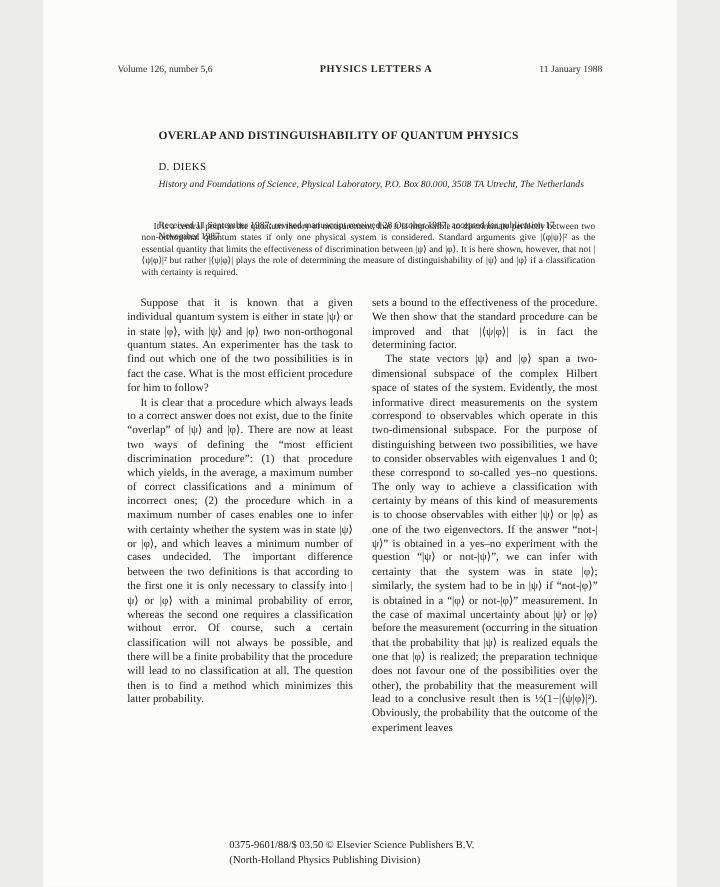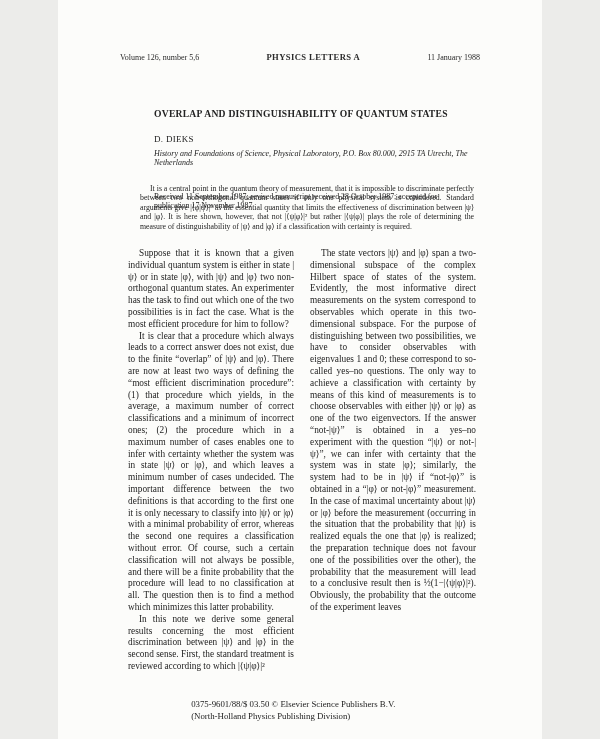--- a/index.html
+++ b/index.html
@@ -1,19 +1,19 @@
 <!DOCTYPE html>
 <html><head>
 <meta charset="utf-8">
 <style>
   * { margin: 0; padding: 0; box-sizing: border-box; }
   html, body { background: #ececea; }
   .page {
     position: relative;
-    width: 484px;
+    width: 528px;
     height: 739px;
     margin: 0 auto;
     background: #fcfcfa;
     color: #232323;
     font-family: "Liberation Serif", serif;
     overflow: hidden;
   }
   
   .running-head {
     position: absolute;
@@ -98,35 +98,35 @@
 
 <div class="page">
 
   <div class="running-head">
     <span class="volume">Volume 126, number 5,6</span>
     <span class="journal">PHYSICS LETTERS A</span>
     <span class="date">11 January 1988</span>
   </div>
 
   <div class="front">
-    <div class="title">OVERLAP AND DISTINGUISHABILITY OF QUANTUM STATES</div>
+    <div class="title">OVERLAP AND DISTINGUISHABILITY OF QUANTUM PHYSICS</div>
     <div class="author">D. DIEKS</div>
-    <div class="affiliation">History and Foundations of Science, Physical Laboratory, P.O. Box 80.000, 2915 TA Utrecht, The Netherlands</div>
+    <div class="affiliation">History and Foundations of Science, Physical Laboratory, P.O. Box 80.000, 3508 TA Utrecht, The Netherlands</div>
     <div class="received">Received 11 September 1987; revised manuscript received 28 October 1987; accepted for publication 17 November 1987</div>
   </div>
 
   <div class="abstract">It is a central point in the quantum theory of measurement, that it is impossible to discriminate perfectly between two non-orthogonal quantum states if only one physical system is considered. Standard arguments give |⟨φ|ψ⟩|² as the essential quantity that limits the effectiveness of discrimination between |ψ⟩ and |φ⟩. It is here shown, however, that not |⟨ψ|φ⟩|² but rather |⟨ψ|φ⟩| plays the role of determining the measure of distinguishability of |ψ⟩ and |φ⟩ if a classification with certainty is required.</div>
 
   <div class="columns">
     <div class="col">
       <p class="indent">Suppose that it is known that a given individual quantum system is either in state |ψ⟩ or in state |φ⟩, with |ψ⟩ and |φ⟩ two non-orthogonal quantum states. An experimenter has the task to find out which one of the two possibilities is in fact the case. What is the most efficient procedure for him to follow?</p>
       <p class="indent">It is clear that a procedure which always leads to a correct answer does not exist, due to the finite “overlap” of |ψ⟩ and |φ⟩. There are now at least two ways of defining the “most efficient discrimination procedure”: (1) that procedure which yields, in the average, a maximum number of correct classifications and a minimum of incorrect ones; (2) the procedure which in a maximum number of cases enables one to infer with certainty whether the system was in state |ψ⟩ or |φ⟩, and which leaves a minimum number of cases undecided. The important difference between the two definitions is that according to the first one it is only necessary to classify into |ψ⟩ or |φ⟩ with a minimal probability of error, whereas the second one requires a classification without error. Of course, such a certain classification will not always be possible, and there will be a finite probability that the procedure will lead to no classification at all. The question then is to find a method which minimizes this latter probability.</p>
-      <p class="indent">In this note we derive some general results concerning the most efficient discrimination between |ψ⟩ and |φ⟩ in the second sense. First, the standard treatment is reviewed according to which |⟨ψ|φ⟩|²</p>
     </div>
     <div class="col">
+      <p>sets a bound to the effectiveness of the procedure. We then show that the standard procedure can be improved and that |⟨ψ|φ⟩| is in fact the determining factor.</p>
       <p class="indent">The state vectors |ψ⟩ and |φ⟩ span a two-dimensional subspace of the complex Hilbert space of states of the system. Evidently, the most informative direct measurements on the system correspond to observables which operate in this two-dimensional subspace. For the purpose of distinguishing between two possibilities, we have to consider observables with eigenvalues 1 and 0; these correspond to so-called yes–no questions. The only way to achieve a classification with certainty by means of this kind of measurements is to choose observables with either |ψ⟩ or |φ⟩ as one of the two eigenvectors. If the answer “not-|ψ⟩” is obtained in a yes–no experiment with the question “|ψ⟩ or not-|ψ⟩”, we can infer with certainty that the system was in state |φ⟩; similarly, the system had to be in |ψ⟩ if “not-|φ⟩” is obtained in a “|φ⟩ or not-|φ⟩” measurement. In the case of maximal uncertainty about |ψ⟩ or |φ⟩ before the measurement (occurring in the situation that the probability that |ψ⟩ is realized equals the one that |φ⟩ is realized; the preparation technique does not favour one of the possibilities over the other), the probability that the measurement will lead to a conclusive result then is ½(1−|⟨ψ|φ⟩|²). Obviously, the probability that the outcome of the experiment leaves</p>
     </div>
   </div>
 
   <div class="page-footer">
     <div>
       <div>0375-9601/88/$ 03.50 © Elsevier Science Publishers B.V.</div>
       <div>(North-Holland Physics Publishing Division)</div>
     </div>
     <div class="page-number">303</div>

